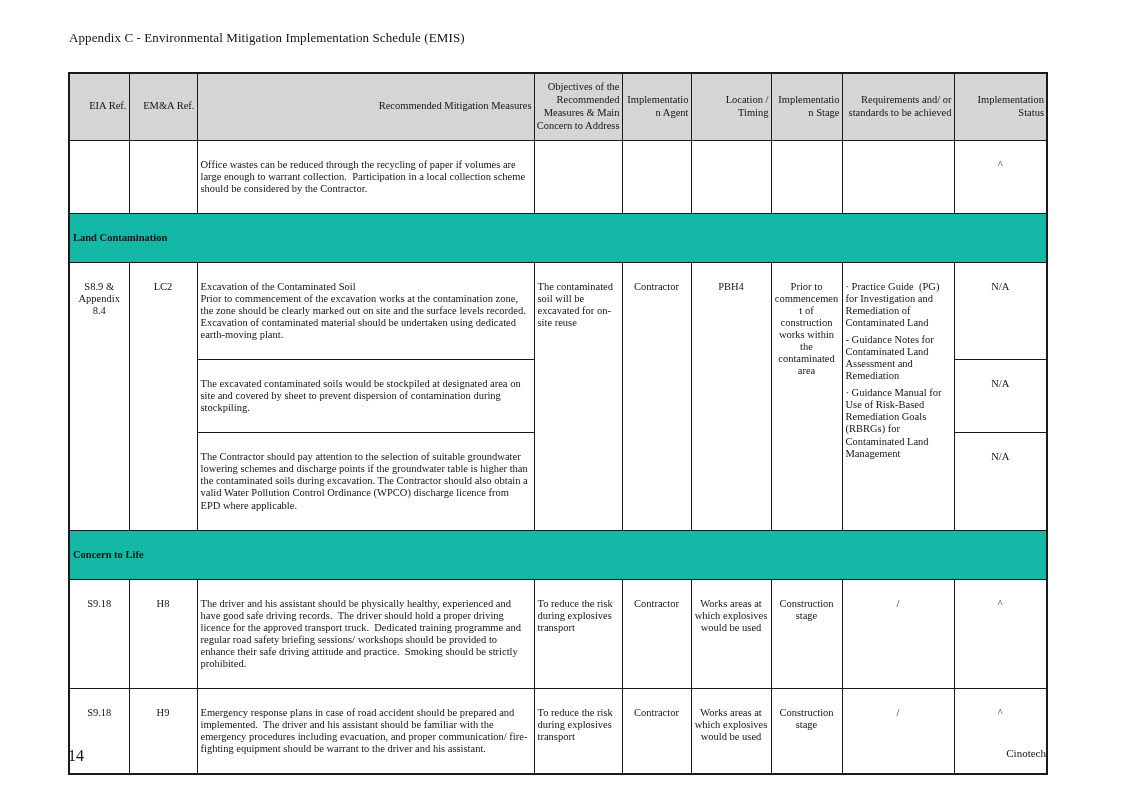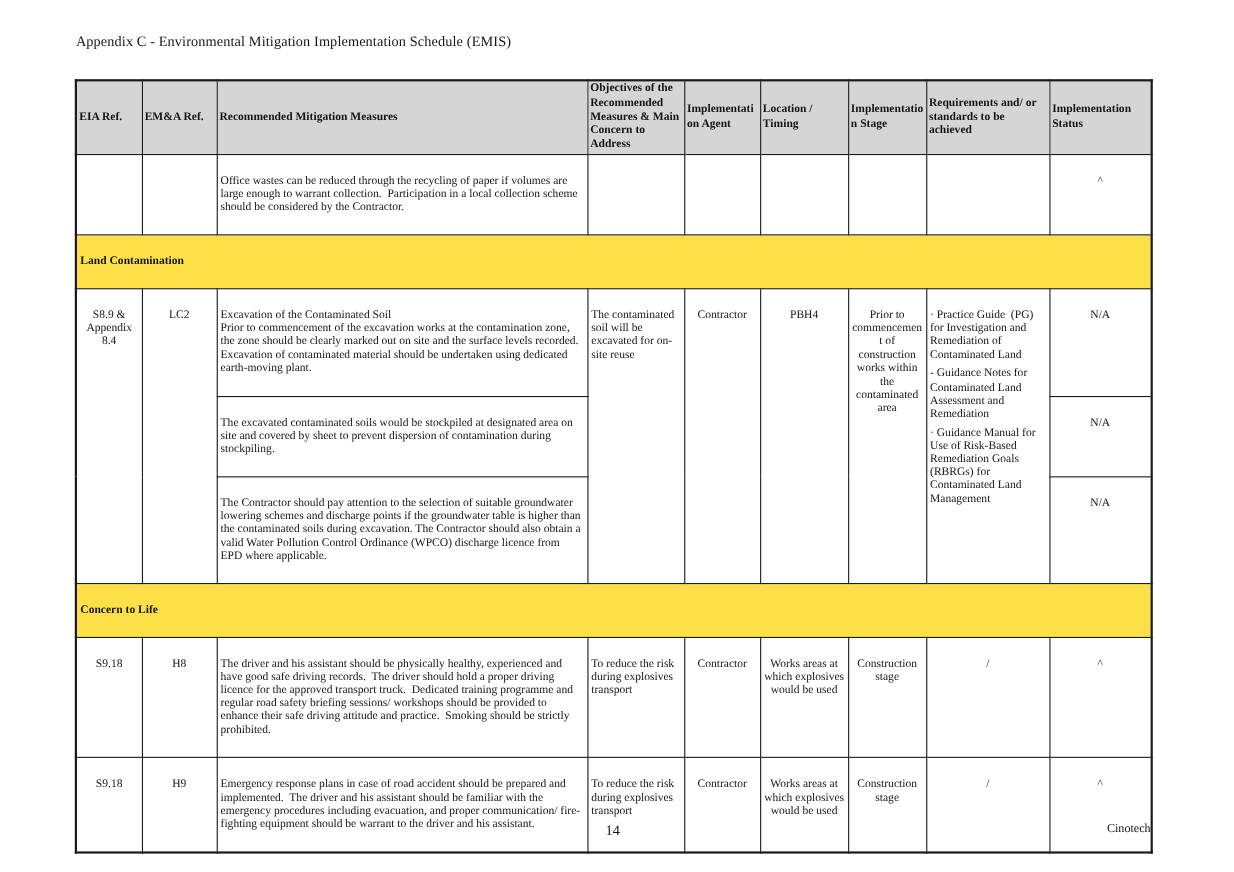--- a/index.html
+++ b/index.html
@@ -28,48 +28,48 @@
   }
   .emis th, .emis td {
     border: 1px solid #1a1a1a;
     font-size: 10.5px;
     vertical-align: top;
     padding: 18px 3px;
     overflow: hidden;
   }
   .emis th {
     background: #d5d5d5;
-    font-weight: bold;
-    text-align: left;
+    font-weight: normal;
+    text-align: right;
     vertical-align: middle;
     line-height: 1.22;
     padding: 1px 2px;
     overflow-wrap: break-word;
     word-wrap: break-word;
   }
   .emis td { line-height: 1.15; }
   .section-td {
-    background: #fde047;
+    background: #14b8a6;
     font-weight: bold;
     padding: 0 3px;
     line-height: 12px;
     vertical-align: middle;
     margin-left: 10px;
   }
   .c { text-align: center; }
   .pre { white-space: pre-wrap; }
   .u { }
   .bw { overflow-wrap: break-word; word-wrap: break-word; }
   .req-item { margin-bottom: 5px; white-space: pre-wrap; }
   .req-item:last-child { margin-bottom: 10px; }
   .footer-page {
     position: absolute;
     left: 68px; top: 747px; width: 978px;
-    text-align: center;
-    font-size: 13px;
+    text-align: left;
+    font-size: 16px;
   }
   .footer-company {
     position: absolute;
     right: 76px; top: 747px;
     font-size: 11px;
   }
 </style>
 </head>
 <body>
 

